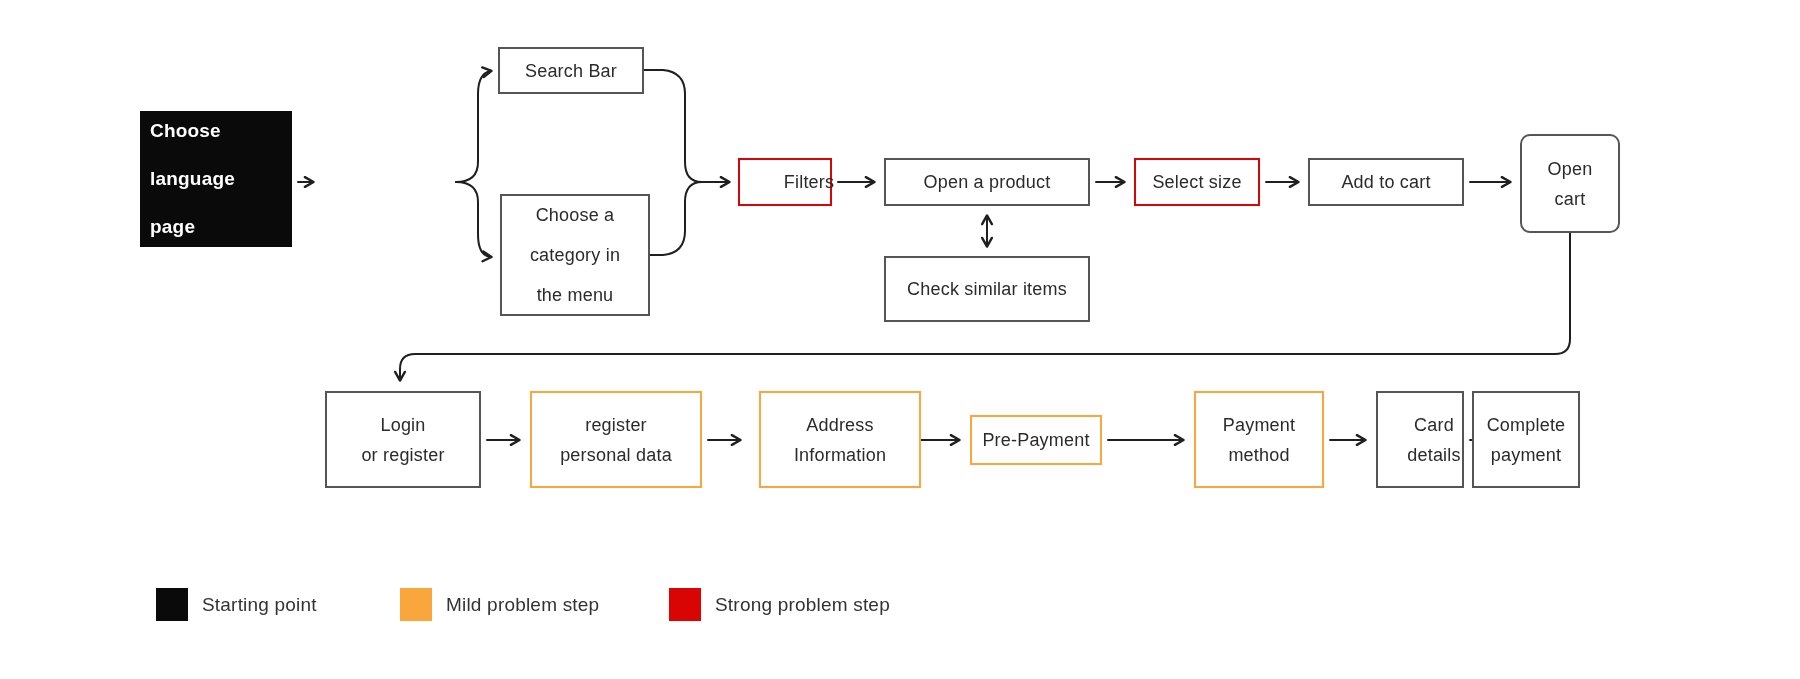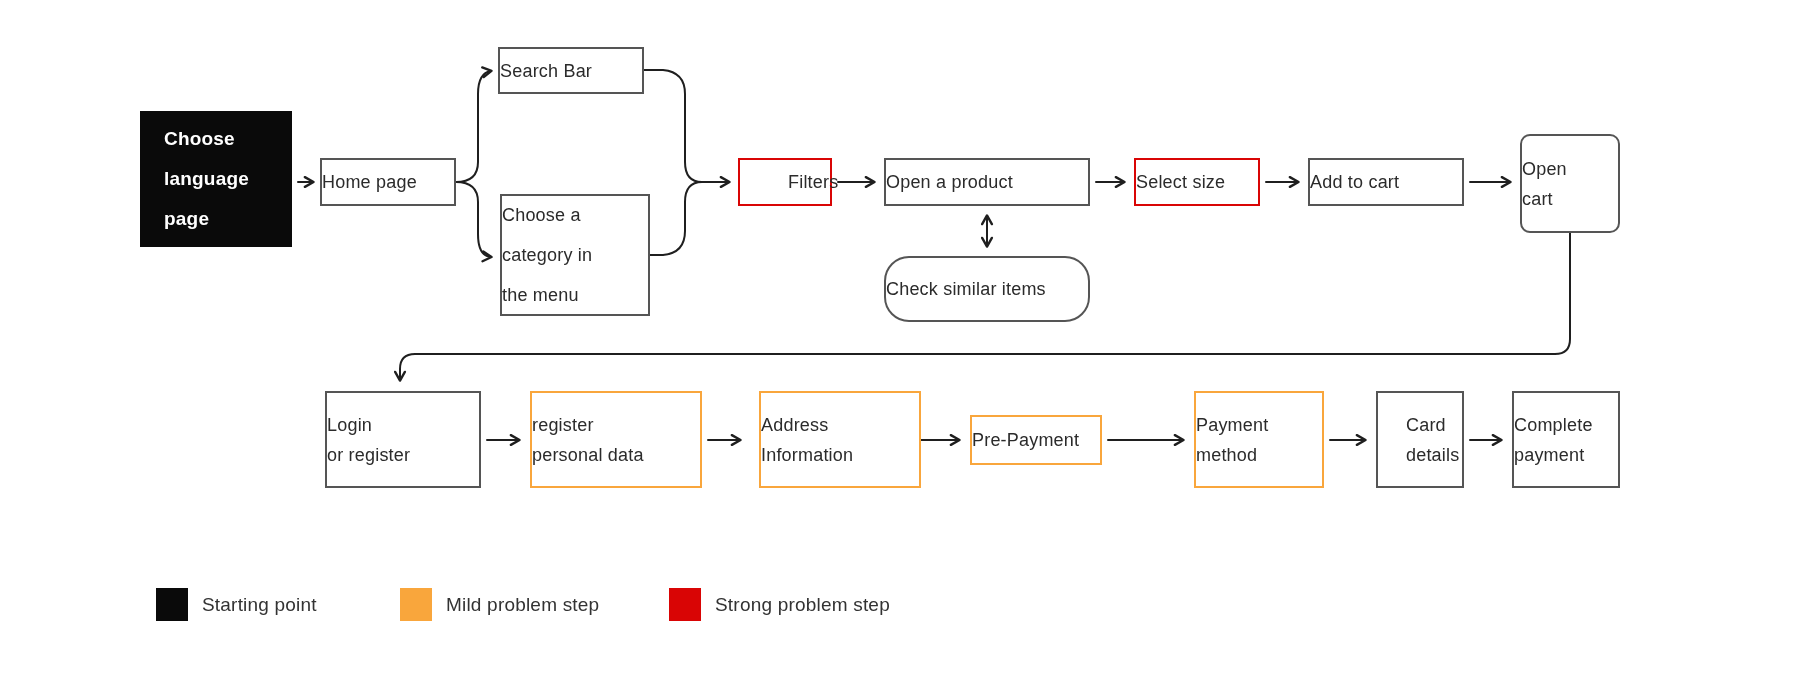--- a/index.html
+++ b/index.html
@@ -1,31 +1,31 @@
 <!DOCTYPE html>
 <html><head>
 <meta charset="utf-8">
 <style>
   html,body{margin:0;padding:0;background:#ffffff;}
   body{width:1800px;height:679px;overflow:hidden;font-family:"Liberation Sans",sans-serif;}
   .canvas{position:relative;width:1800px;height:679px;background:#ffffff;}
   svg.connectors{position:absolute;left:0;top:0;width:1800px;height:679px;pointer-events:none;}
   .node{
     position:absolute;box-sizing:border-box;
-    display:flex;flex-direction:column;justify-content:center;align-items:flex-start;
+    display:flex;flex-direction:column;justify-content:center;align-items:center;
     text-align:center;background:#ffffff;border:2px solid #555555;
     color:#2b2b2b;font-size:18px;line-height:30px;letter-spacing:0.2px;
   }
   .node span{display:block;}
   .t-strong{border-color:#d90505;}
   .t-mild{border-color:#f9a63c;}
   .t-start{
     background:#0a0a0a;border-color:#0a0a0a;color:#ffffff;
-    align-items:flex-start;text-align:left;padding-left:22px;
-    font-weight:bold;font-size:19px;line-height:40px;
+    align-items:flex-start;text-align:left;padding-left:8px;
+    font-weight:bold;font-size:19px;line-height:40px;gap:8px;
   }
   .lh40{line-height:40px;}
   .legend-item{
     position:absolute;display:flex;align-items:center;
     font-size:19px;color:#333333;letter-spacing:0.2px;
   }
   .swatch{width:32px;height:33px;margin-right:14px;flex:0 0 auto;}
   .sw-start{background:#0a0a0a;}
   .sw-mild{background:#f9a63c;}
   .sw-strong{background:#d90505;}
@@ -62,43 +62,40 @@
       <path d="M 1470 440 H 1501" marker-end="url(#ah)"></path>
     </g>
   </svg>
 
   <div class="node t-start lh40" style="left:140px;top:111px;width:152px;height:136px;">
     <span>Choose</span>
     <span>language</span>
     <span>page</span>
   </div>
 
-  <div class="node" style="left:320px;top:158px;width:136px;height:48px;">
-    <span>Home page</span>
-  </div>
 
   <div class="node" style="left:498px;top:47px;width:146px;height:47px;">
     <span>Search Bar</span>
   </div>
 
   <div class="node lh40" style="left:500px;top:194px;width:150px;height:122px;">
     <span>Choose a</span>
     <span>category in</span>
     <span>the menu</span>
   </div>
 
   <div class="node t-strong" style="left:738px;top:158px;width:94px;height:48px;padding-left:48px;">
     <span>Filters</span>
   </div>
 
   <div class="node" style="left:884px;top:158px;width:206px;height:48px;">
     <span>Open a product</span>
   </div>
 
-  <div class="node" style="left:884px;top:256px;width:206px;height:66px;border-radius:25px;">
+  <div class="node" style="left:884px;top:256px;width:206px;height:66px;">
     <span>Check similar items</span>
   </div>
 
   <div class="node t-strong" style="left:1134px;top:158px;width:126px;height:48px;">
     <span>Select size</span>
   </div>
 
   <div class="node" style="left:1308px;top:158px;width:156px;height:48px;">
     <span>Add to cart</span>
   </div>
@@ -130,21 +127,21 @@
   <div class="node t-mild" style="left:1194px;top:391px;width:130px;height:97px;">
     <span>Payment</span>
     <span>method</span>
   </div>
 
   <div class="node" style="left:1376px;top:391px;width:88px;height:97px;padding-left:28px;">
     <span>Card</span>
     <span>details</span>
   </div>
 
-  <div class="node" style="left:1512px;top:391px;width:108px;height:97px;">
+  <div class="node" style="left:1472px;top:391px;width:108px;height:97px;">
     <span>Complete</span>
     <span>payment</span>
   </div>
 
   <div class="legend-item" style="left:156px;top:588px;height:33px;">
     <span class="swatch sw-start"></span>
     <span>Starting point</span>
   </div>
   <div class="legend-item" style="left:400px;top:588px;height:33px;">
     <span class="swatch sw-mild"></span>

